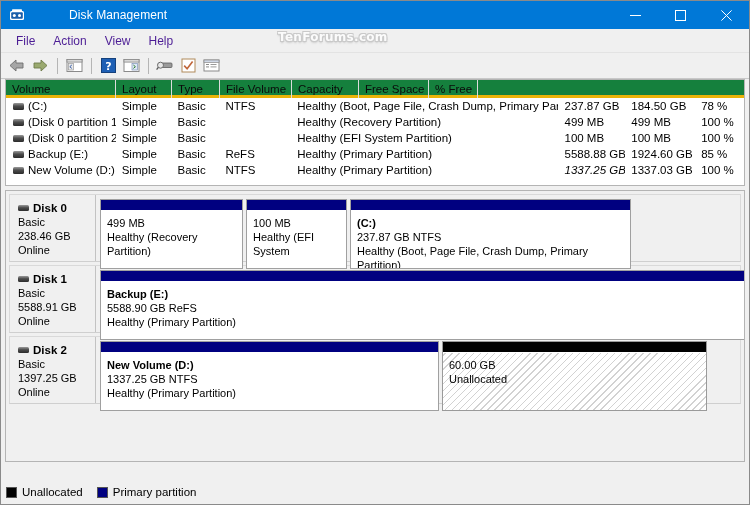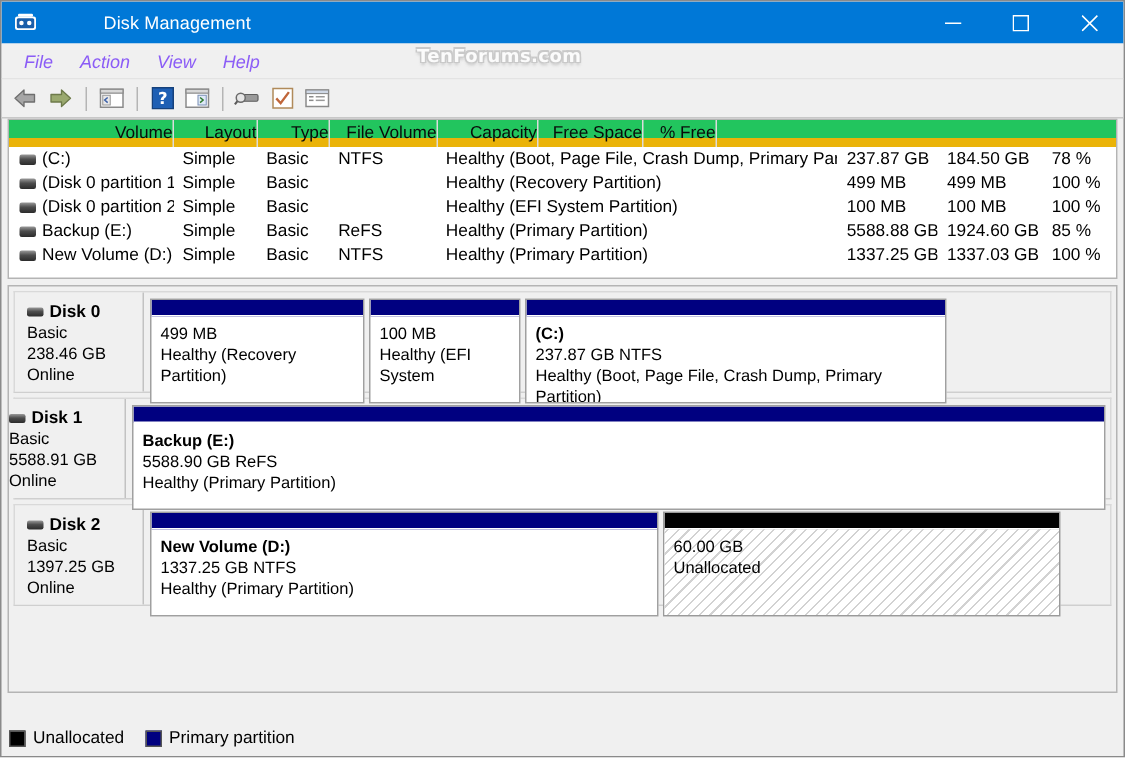--- a/index.html
+++ b/index.html
@@ -54,23 +54,22 @@
     height: 24px;
     background: #f0f0f0;
     display: flex;
     align-items: center;
     padding-left: 6px;
     border-bottom: 1px solid #e3e3e3;
     position: relative;
   }
   .menu-item {
     font-size: 12px;
-    color: #8b5cf6;
+    color: #4c1d95;
     padding: 3px 9px;
-    font-style: italic;
   }
 
   
   .toolbar {
     height: 26px;
     background: #f0f0f0;
     display: flex;
     align-items: center;
     padding-left: 5px;
     border-bottom: 1px solid #c8c8c8;
@@ -110,23 +109,22 @@
     margin: 0 4px;
     height: 107px;
     background: #ffffff;
     border: 1px solid #b4b4b4;
     overflow: hidden;
     position: relative;
   }
   .lp-header {
     display: flex;
     height: 18px;
-    background: #22c55e;
-    border-bottom: 6px solid #eab308;
-    text-align: right;
+    background: #15803d;
+    border-bottom: 3px solid #eab308;
   }
   .lp-header .hcell {
     font-size: 11.5px;
     color: #0a0a0a;
     padding: 1px 0 0 6px;
     border-right: 1px solid #dcdcdc;
     overflow: hidden;
     white-space: nowrap;
     height: 18px;
     line-height: 16px;
@@ -164,21 +162,20 @@
     padding: 3px 3px 0 3px;
     position: relative;
   }
   .diskrow {
     display: flex;
     height: 68px;
     background: #f0f0f0;
     border: 1px solid #d9d9d9;
     border-bottom-color: #cfcfcf;
     margin-bottom: 3px;
-    justify-content: flex-end;
   }
   .disk-info {
     width: 86px;
     flex: 0 0 86px;
     background: #f0f0f0;
     border-right: 1px solid #c2c2c2;
     padding: 6px 0 0 8px;
     font-size: 11px;
     line-height: 14px;
     color: #000;
@@ -424,21 +421,21 @@
         </div>
         <div class="lp-row">
           <div class="cell" style="width: 110px; padding-left: 0px; display: flex; align-items: center;">
             <span class="vol-icon"></span>
             <span>New Volume (D:)</span>
           </div>
           <div class="cell" style="width: 56px;">Simple</div>
           <div class="cell" style="width: 48px;">Basic</div>
           <div class="cell" style="width: 72px;">NTFS</div>
           <div class="cell" style="width: 268px;">Healthy (Primary Partition)</div>
-          <div class="cell" style="width: 67px;">1337.25 GB</div>
+          <div class="cell" style="width: 67px; font-style: italic;">1337.25 GB</div>
           <div class="cell" style="width: 70px;">1337.03 GB</div>
           <div class="cell" style="width: 49px;">100 %</div>
         </div>
       </div>
   </div>
 
   <div class="graphpane" id="graphpane">
       <div class="diskrow">
         <div class="disk-info">
           <div class="disk-name">

